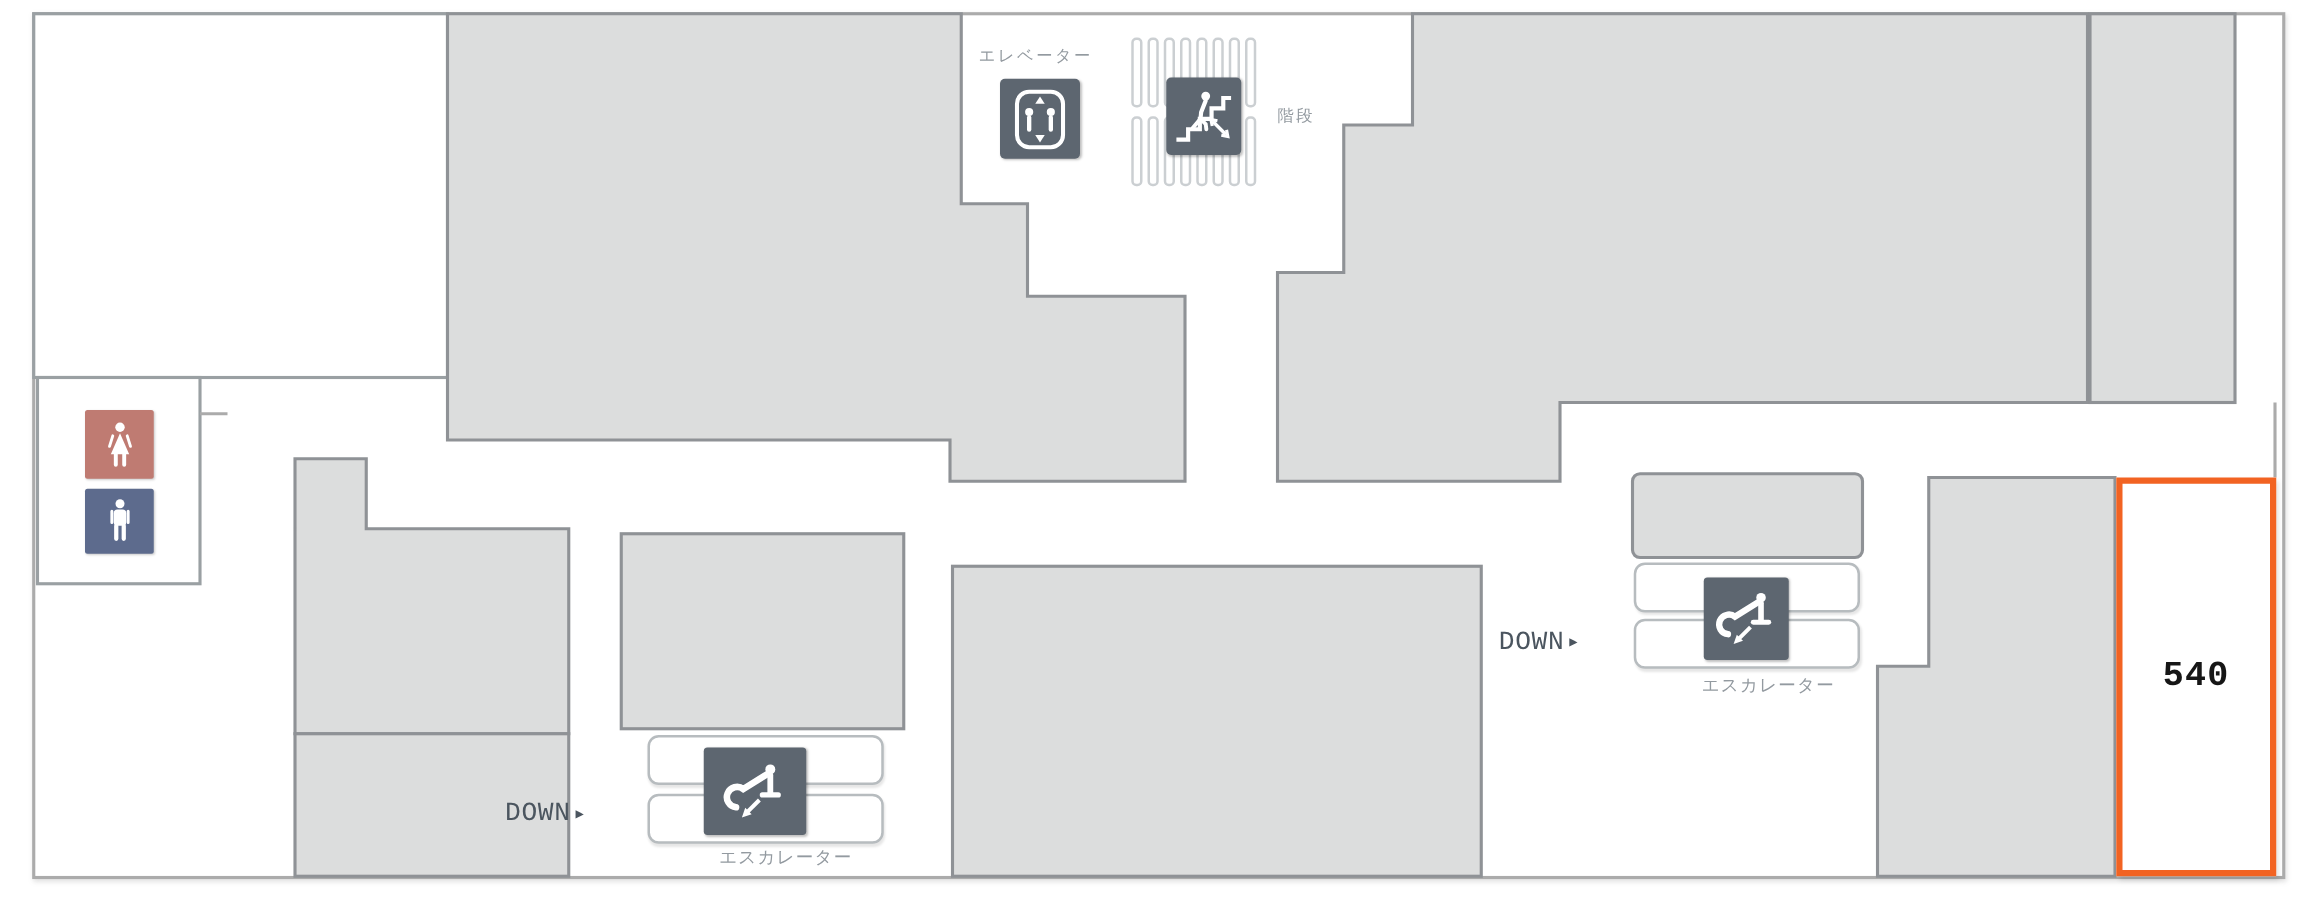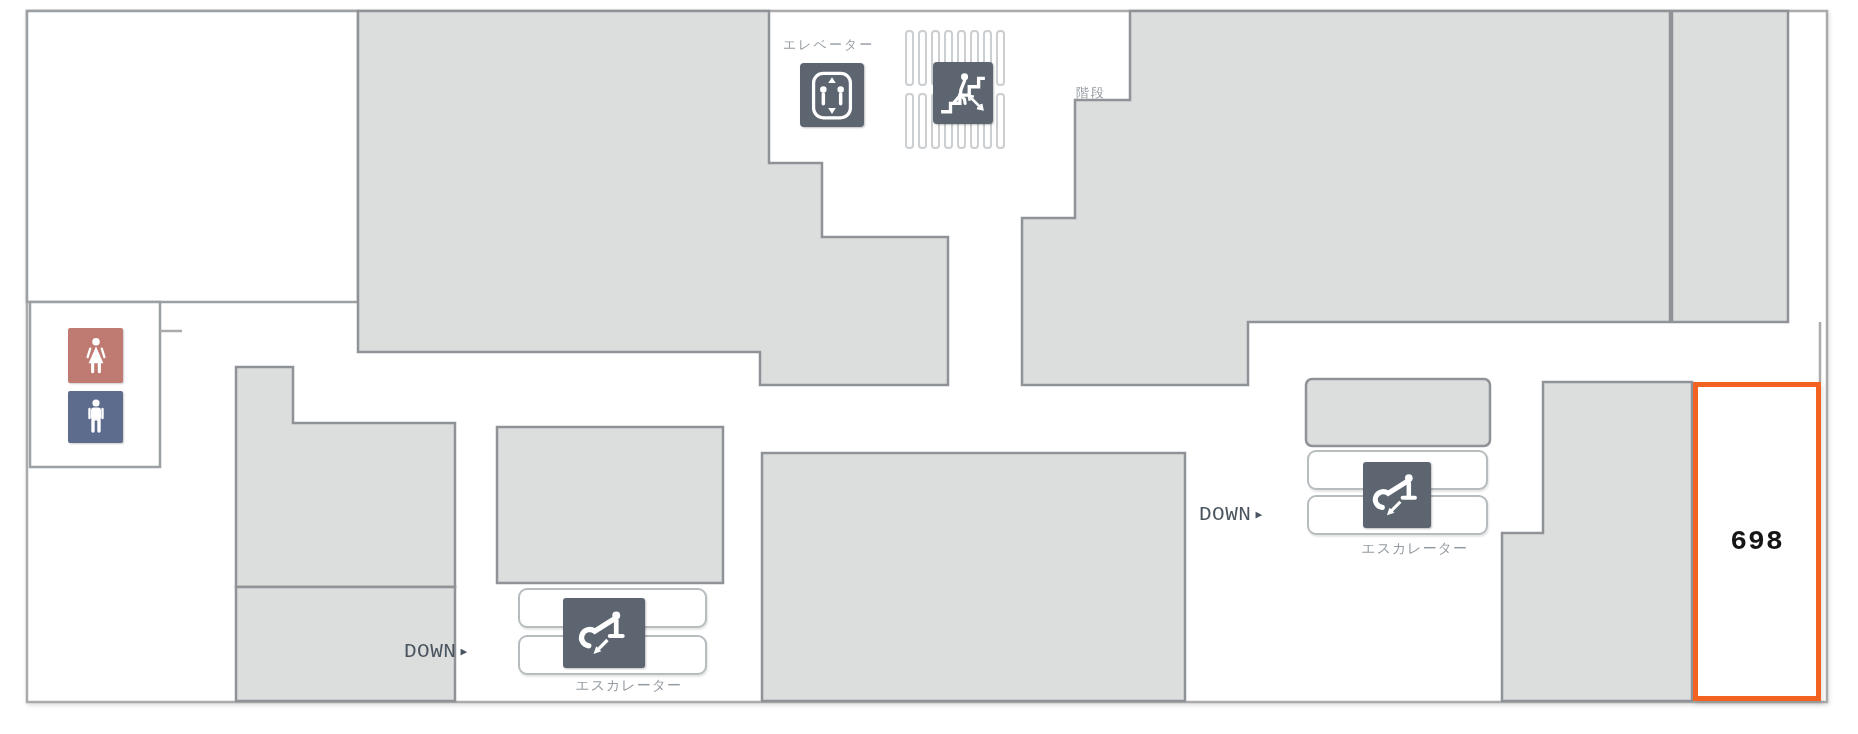--- a/index.html
+++ b/index.html
@@ -91,21 +91,21 @@
     <svg width="50" height="50" viewBox="0 0 48 48">
       <path d="M3,42 h9 v-8 h9 v-8 h9 v-8 h9 v-8 h6" fill="none" stroke="#fff" stroke-width="3.2"></path>
       <circle cx="25.5" cy="8.5" r="3.4" fill="#fff"></circle>
       <path d="M25.5,12 l-3.5,9 l-0.5,5" fill="none" stroke="#fff" stroke-width="3.2" stroke-linecap="round"></path>
       <path d="M21.5,26 l-6,7 M21.5,26 l4,4 l0.5,4" fill="none" stroke="#fff" stroke-width="3" stroke-linecap="round"></path>
       <path d="M31,28 L41,38" stroke="#fff" stroke-width="2.6"></path>
       <path d="M34.5,27.5 L29.5,26.5 L30.5,31.5" fill="none" stroke="#fff" stroke-width="2.4"></path>
       <path d="M37.5,38.5 L42.5,39.5 L41.5,34.5" fill="none" stroke="#fff" stroke-width="2.4"></path>
     </svg>
   </div>
-  <div class="abs siglabel" style="left:1076px;top:84px;">階段</div>
+  <div class="abs siglabel" style="left:1022px;top:84px;">階段</div>
 
   <div class="abs wc" style="left:68px;top:328px;width:55px;height:55px;background:var(--c-women_icon_bg,#bf7b72);">
     <svg width="42" height="42" viewBox="0 0 40 40">
       <circle cx="20" cy="6.5" r="3.6" fill="#fff"></circle>
       <path d="M20,11 L13,27 H27 Z" fill="#fff"></path>
       <path d="M16.8,27 V35 M23.2,27 V35" stroke="#fff" stroke-width="3" stroke-linecap="round"></path>
       <path d="M14.5,13 L12,21 M25.5,13 L28,21" stroke="#fff" stroke-width="2.2" stroke-linecap="round"></path>
     </svg>
   </div>
   <div class="abs wc" style="left:68px;top:391px;width:55px;height:52px;background:var(--c-men_icon_bg,#5d6b8d);">
@@ -147,16 +147,16 @@
       <polygon points="15,42 21.7,39.7 17.3,35.3" fill="#fff"></polygon>
     </svg>
   </div>
   <div class="abs down" style="left:1199px;top:503px;">
     <span>DOWN</span>
       <span class="tri">▶</span>
   </div>
   <div class="abs esclabel" style="left:1326px;top:540px;width:142px;">エスカレーター</div>
 
   <div id="room604" class="abs" style="left:1693px;top:382px;width:128px;height:319px;">
-    <span class="num">698</span>
+    <span class="num">540</span>
   </div>
 
 </div>
 
 </body></html>

